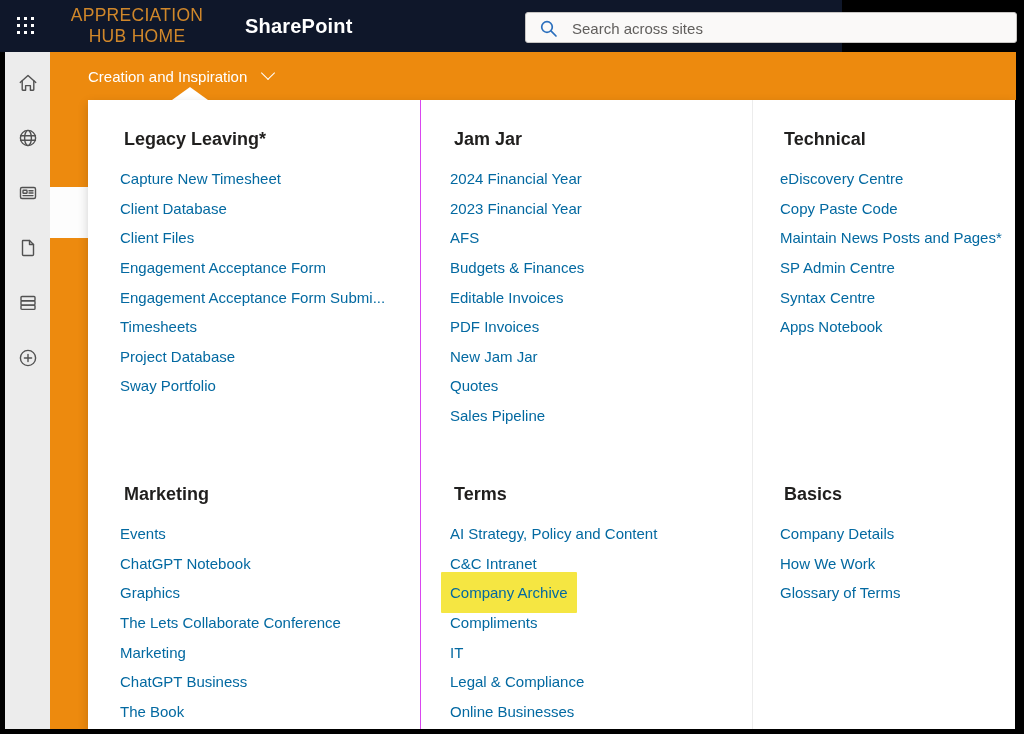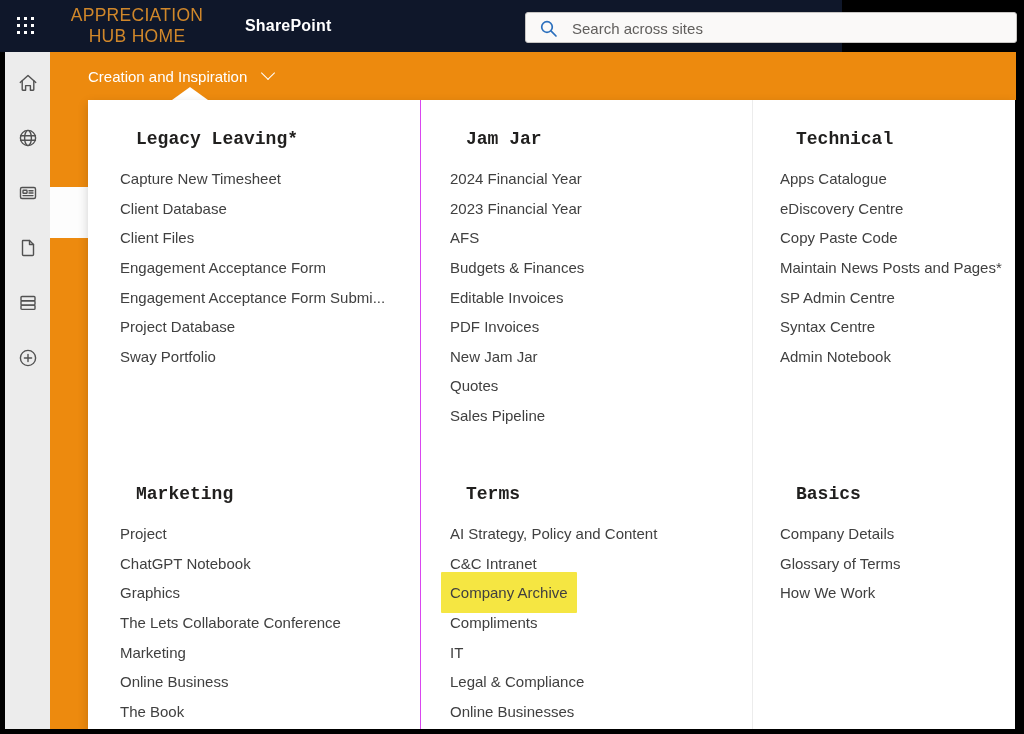--- a/index.html
+++ b/index.html
@@ -8,21 +8,21 @@
 
   
   .topbar{position:absolute;left:0;top:0;width:842px;height:52px;background:#0f172a;}
   .waffle{position:absolute;left:17px;top:17px;width:19px;height:19px;display:grid;
           grid-template-columns:repeat(3,3px);grid-template-rows:repeat(3,3px);gap:4px;cursor:pointer;}
   .waffle span{width:3px;height:3px;background:#fff;}
   .hub-title{position:absolute;left:55px;top:4px;width:164px;height:44px;
              display:flex;align-items:center;justify-content:center;text-align:center;
              color:#d0872a;font-size:17.5px;line-height:21px;font-weight:500;letter-spacing:.3px;}
   .product{position:absolute;left:245px;top:0;height:52px;display:flex;align-items:center;
-           color:#fff;font-size:16px;font-weight:700;letter-spacing:.2px;}
+           color:#fff;font-size:20px;font-weight:700;letter-spacing:.2px;}
   .searchbox{position:absolute;left:525px;top:12px;width:492px;height:31px;background:#faf9f8;
              border:1px solid #c8c6c4;border-radius:3px;box-sizing:border-box;padding-left:33px;}
   .searchbox svg{position:absolute;left:13px;top:6px;}
   .searchbox input{position:absolute;left:44px;top:0;width:430px;height:100%;border:none;outline:none;
                    background:transparent;font-family:"Liberation Sans",sans-serif;font-size:15px;color:#323130;}
   .searchbox input::placeholder{color:#605e5c;opacity:1;}
 
   
   .navbar{position:absolute;left:50px;top:52px;width:966px;height:48px;background:#ed8a0e;}
   .nav-item{position:absolute;left:38px;top:0;height:48px;display:flex;align-items:center;gap:16px;
@@ -43,23 +43,23 @@
   .strip .notch{position:absolute;left:0;top:87px;width:38px;height:51px;background:#fdfdfd;}
 
   
   .panel{position:absolute;left:88px;top:100px;width:927px;height:629px;background:#fff;
          display:grid;grid-template-columns:332px 332px 263px;box-shadow:0 4px 10px rgba(0,0,0,.18);}
   .menu-col{box-sizing:border-box;overflow:hidden;}
   .menu-col.c1{padding-left:32px;}
   .menu-col.c2{padding-left:29px;border-left:1px solid #d946ef;}
   .menu-col.c3{padding-left:27px;border-left:1px solid #ececec;}
   .menu-section:first-child{height:355px;}
-  .menu-title{margin:0 0 13px 16px;font-size:18px;line-height:24px;font-weight:700;color:#201f1e;font-family:Liberation Mono, monospace;}
+  .menu-title{margin:0 0 13px 4px;font-size:18px;line-height:24px;font-weight:700;color:#201f1e;}
   .menu-section:first-child .menu-title{margin-top:27px;}
-  .menu-item{height:29.6px;display:flex;align-items:center;font-size:15px;color:#404040;cursor:pointer;white-space:nowrap;}
+  .menu-item{height:29.6px;display:flex;align-items:center;font-size:15px;color:#0369a1;cursor:pointer;white-space:nowrap;}
   .menu-item span{display:inline-block;}
   .menu-item span.highlight{background:#f5e642;padding:12px 9px;margin-left:-9px;border-radius:1px;}
 </style>
 </head>
 <body>
 
 <div id="screen">
 
   <div class="topbar">
     <div class="waffle">
@@ -155,45 +155,48 @@
           <div class="menu-item">
             <span>Client Files</span>
           </div>
           <div class="menu-item">
             <span>Engagement Acceptance Form</span>
           </div>
           <div class="menu-item">
             <span>Engagement Acceptance Form Submi...</span>
           </div>
           <div class="menu-item">
+            <span>Timesheets</span>
+          </div>
+          <div class="menu-item">
             <span>Project Database</span>
           </div>
           <div class="menu-item">
             <span>Sway Portfolio</span>
           </div>
         </div>
         <div class="menu-section">
           <h3 class="menu-title">Marketing</h3>
           <div class="menu-item">
-            <span>Project</span>
+            <span>Events</span>
           </div>
           <div class="menu-item">
             <span>ChatGPT Notebook</span>
           </div>
           <div class="menu-item">
             <span>Graphics</span>
           </div>
           <div class="menu-item">
             <span>The Lets Collaborate Conference</span>
           </div>
           <div class="menu-item">
             <span>Marketing</span>
           </div>
           <div class="menu-item">
-            <span>Online Business</span>
+            <span>ChatGPT Business</span>
           </div>
           <div class="menu-item">
             <span>The Book</span>
           </div>
           <div class="menu-item"></div>
         </div>
       </div>
       <div class="menu-col c2">
         <div class="menu-section">
           <h3 class="menu-title">Jam Jar</h3>
@@ -248,49 +251,46 @@
           <div class="menu-item">
             <span>Online Businesses</span>
           </div>
           <div class="menu-item"></div>
         </div>
       </div>
       <div class="menu-col c3">
         <div class="menu-section">
           <h3 class="menu-title">Technical</h3>
           <div class="menu-item">
-            <span>Apps Catalogue</span>
-          </div>
-          <div class="menu-item">
             <span>eDiscovery Centre</span>
           </div>
           <div class="menu-item">
             <span>Copy Paste Code</span>
           </div>
           <div class="menu-item">
             <span>Maintain News Posts and Pages*</span>
           </div>
           <div class="menu-item">
             <span>SP Admin Centre</span>
           </div>
           <div class="menu-item">
             <span>Syntax Centre</span>
           </div>
           <div class="menu-item">
-            <span>Admin Notebook</span>
+            <span>Apps Notebook</span>
           </div>
         </div>
         <div class="menu-section">
           <h3 class="menu-title">Basics</h3>
           <div class="menu-item">
             <span>Company Details</span>
           </div>
           <div class="menu-item">
+            <span>How We Work</span>
+          </div>
+          <div class="menu-item">
             <span>Glossary of Terms</span>
           </div>
-          <div class="menu-item">
-            <span>How We Work</span>
-          </div>
         </div>
       </div>
     </div>
 
 </div>
 
 </body></html>

